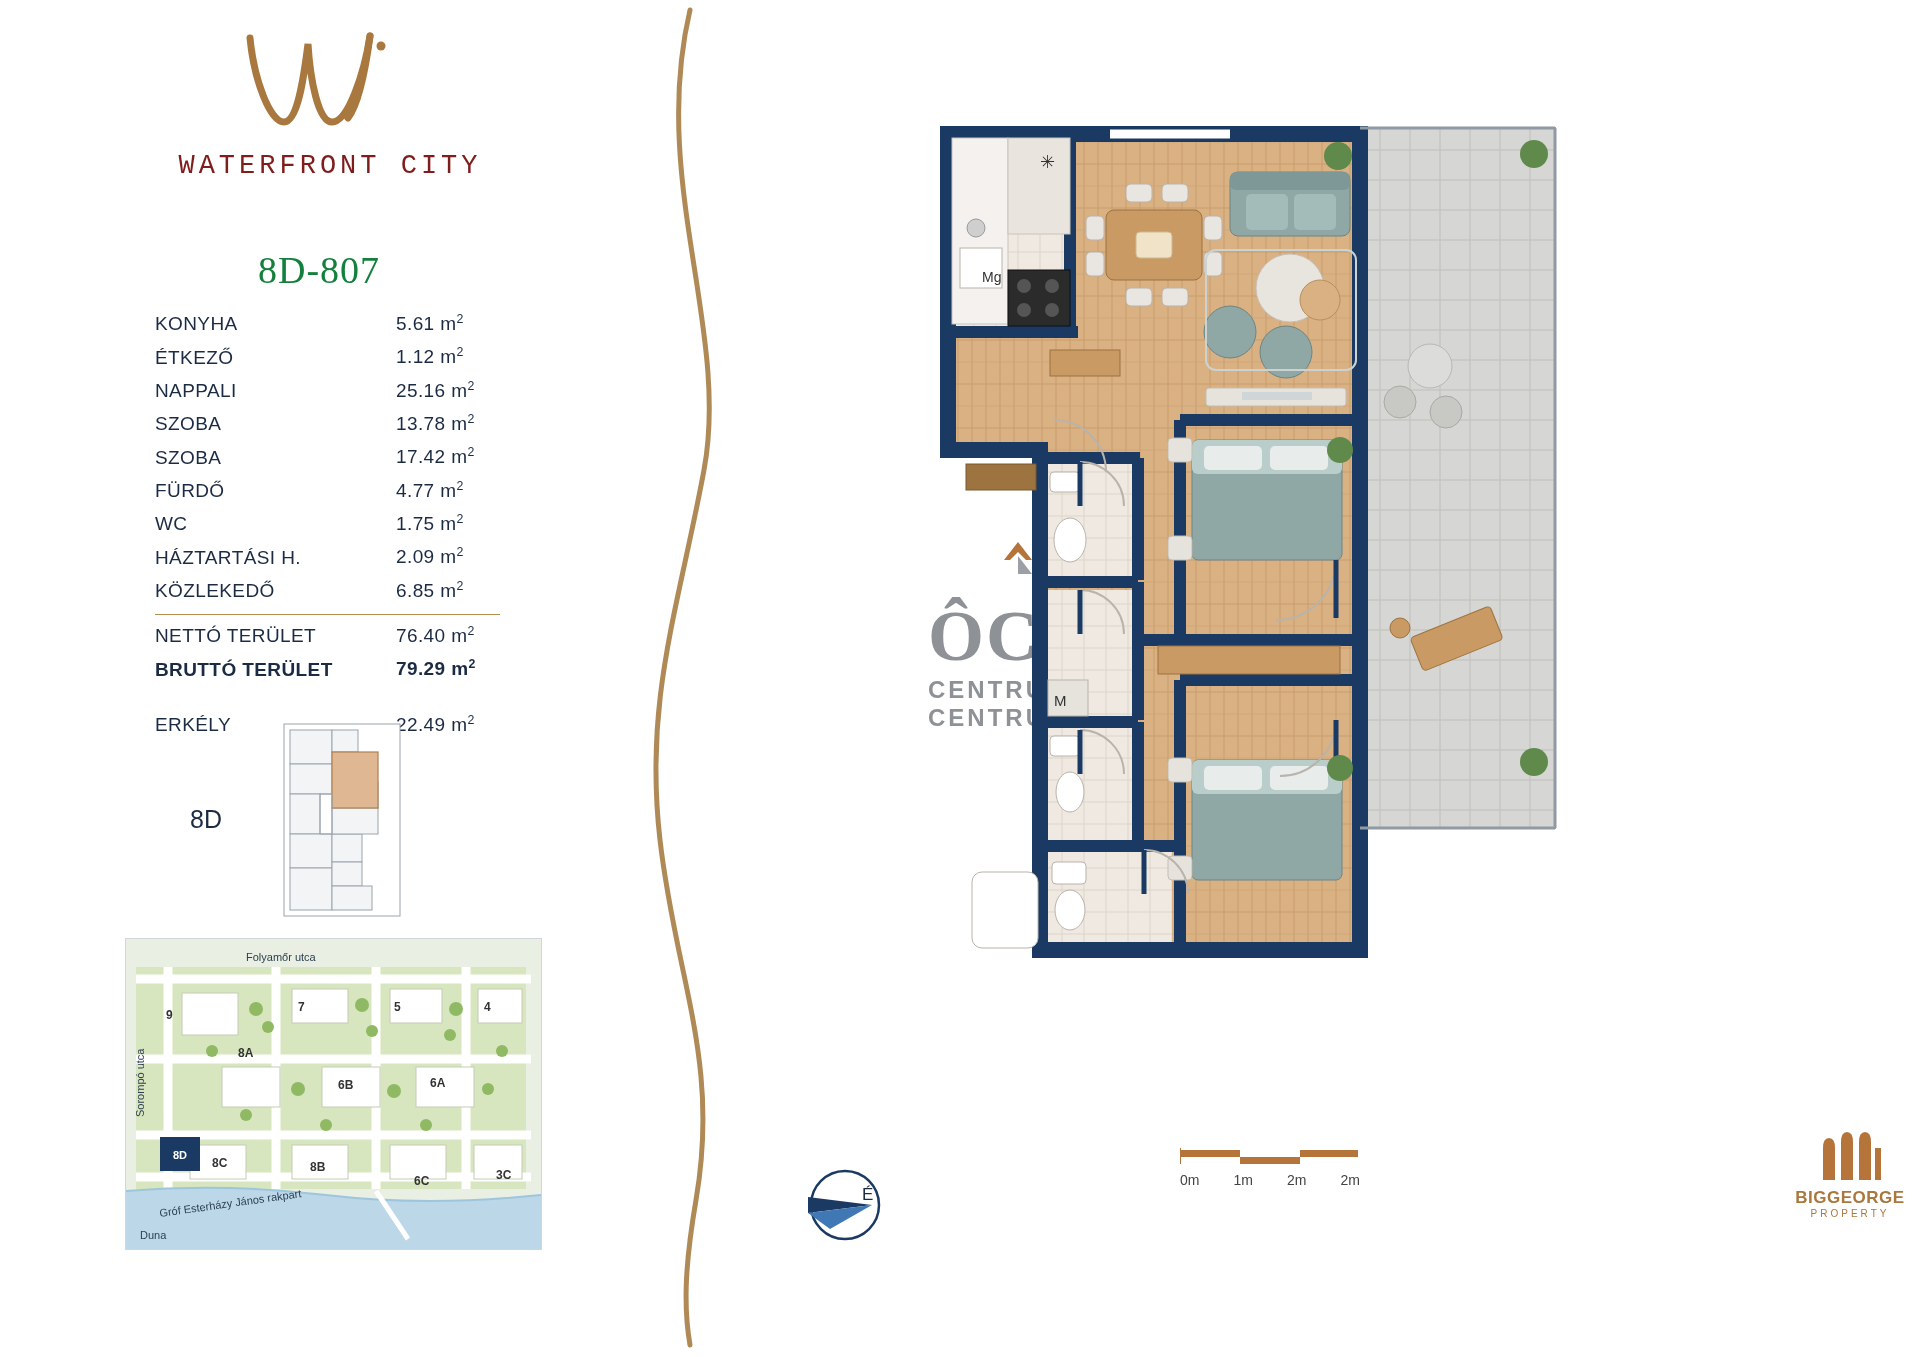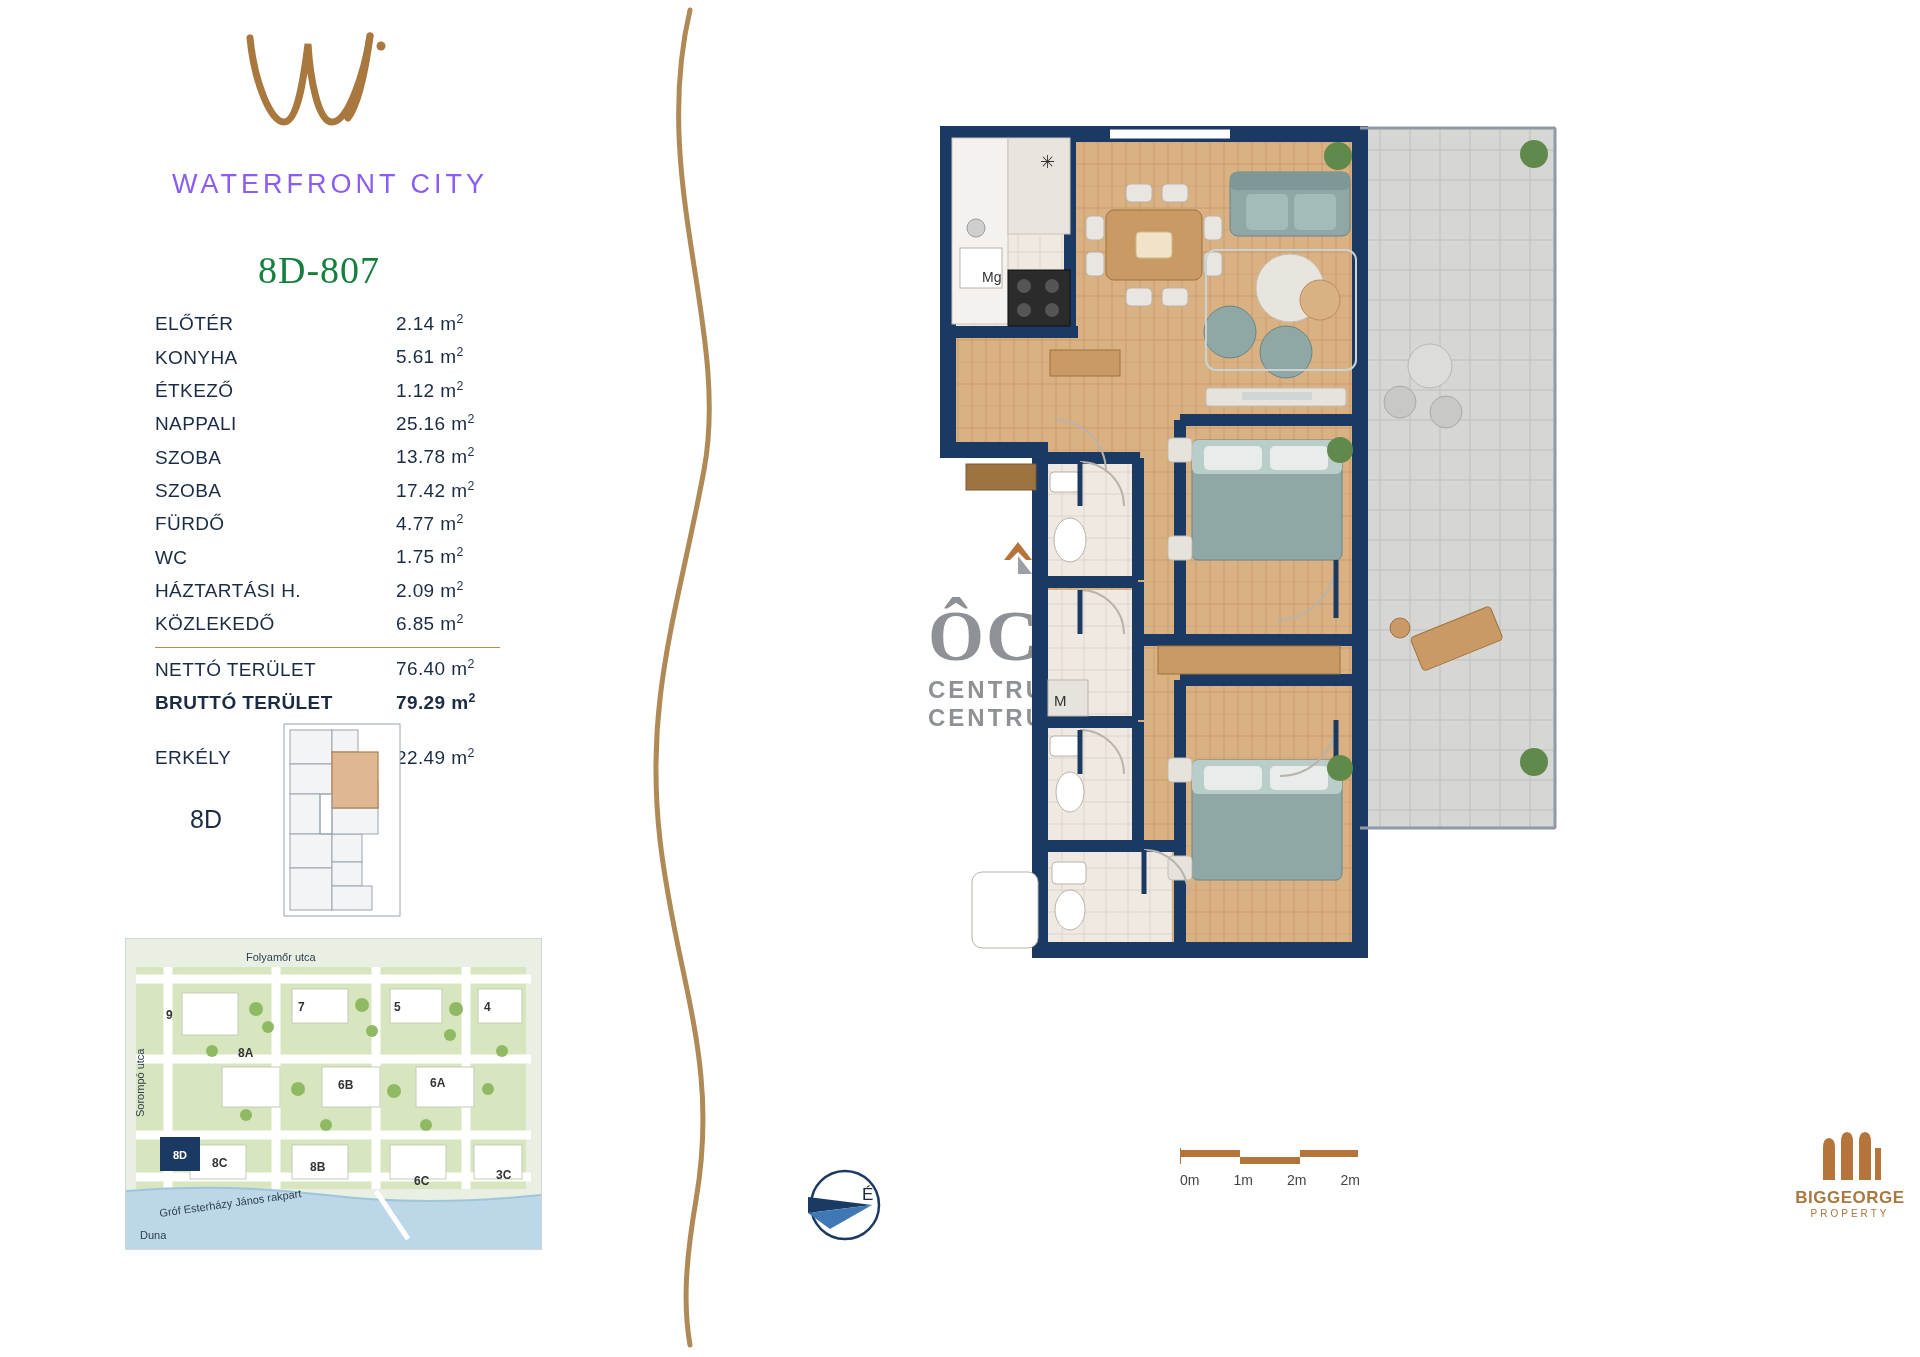--- a/index.html
+++ b/index.html
@@ -3,21 +3,21 @@
 <meta charset="utf-8">
 <style>
   html,body{margin:0;padding:0;background:#ffffff;}
   body{width:1920px;height:1357px;position:relative;font-family:"Liberation Sans",sans-serif;color:#1b2b44;overflow:hidden;}
   .page{position:absolute;inset:0;}
 
   
   .left{position:absolute;left:0;top:0;width:620px;height:1357px;}
   .brand{position:absolute;left:150px;top:30px;width:360px;text-align:center;}
   .brand-mark{font-family:"Liberation Serif",serif;font-size:96px;color:#a9783f;line-height:0.9;letter-spacing:-4px;}
-  .brand-name{margin-top:18px;font-size:27px;letter-spacing:4px;color:#8b5cf6;font-family:Liberation Sans, sans-serif;}
+  .brand-name{font-size:27px;letter-spacing:4px;color:#7f1d1d;font-family:Liberation Mono, monospace;}
 
   .unit-code{position:absolute;left:258px;top:248px;font-family:"Liberation Serif",serif;font-size:38px;color:#15803d;letter-spacing:1px;}
 
   .table{position:absolute;left:155px;top:307px;width:345px;font-size:19px;}
   .row{display:flex;justify-content:space-between;align-items:baseline;padding:5px 0 5px 0;letter-spacing:0.4px;}
   .row .lbl{white-space:nowrap;}
   .row .val{white-space:nowrap;min-width:104px;text-align:left;padding-left:60px;}
   .sep{height:1px;background:#b88b52;margin:7px 0 4px 0;}
   .row.bold{font-weight:bold;}
   .gap{height:22px;}
@@ -72,24 +72,20 @@
           <path d="M130 6 C126 36 120 72 108 88" fill="none" stroke="#a9783f" stroke-width="7" stroke-linecap="round"></path>
           <circle cx="141" cy="16" r="4.5" fill="#a9783f"></circle>
         </svg>
       </div>
       <div class="brand-name">WATERFRONT CITY</div>
     </div>
 
     <div class="unit-code">8D-807</div>
 
     <div class="table">
-      <div class="row">
-        <span class="lbl">ELŐTÉR</span>
-        <span class="val"><span>2.14 m</span><sup>2</sup></span>
-      </div>
       <div class="row">
         <span class="lbl">KONYHA</span>
         <span class="val"><span>5.61 m</span><sup>2</sup></span>
       </div>
       <div class="row">
         <span class="lbl">ÉTKEZŐ</span>
         <span class="val"><span>1.12 m</span><sup>2</sup></span>
       </div>
       <div class="row">
         <span class="lbl">NAPPALI</span>

